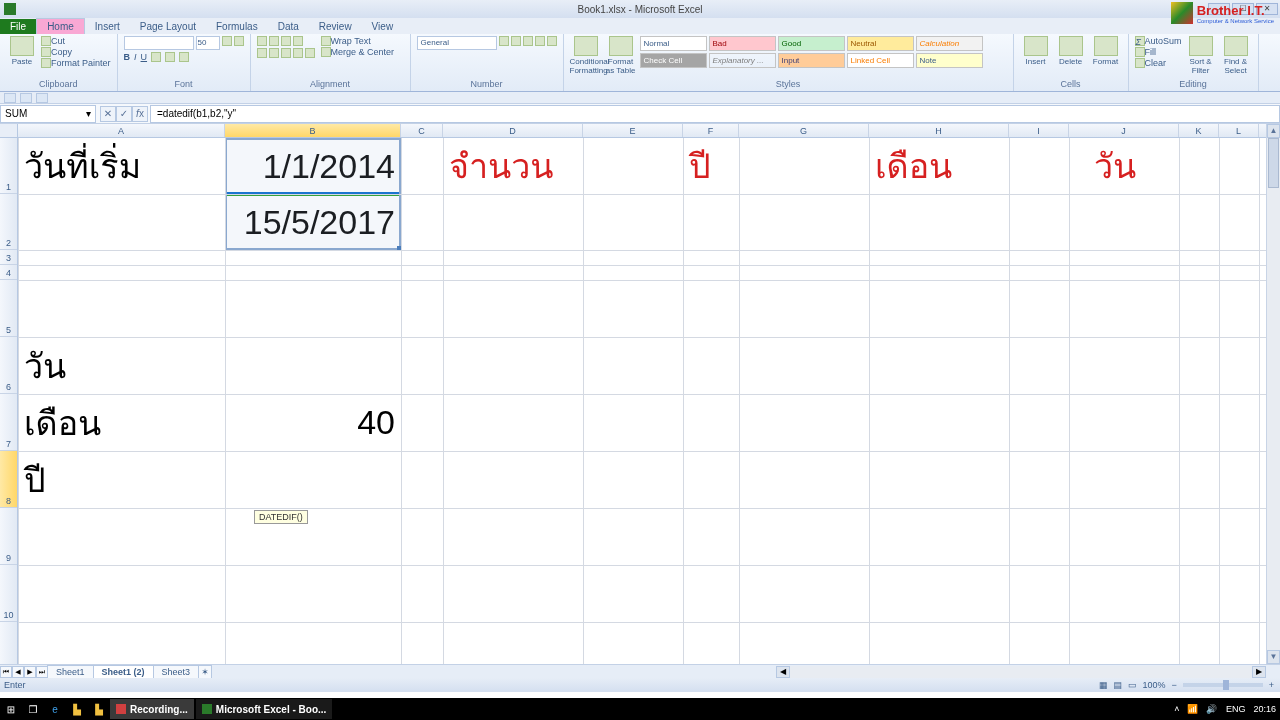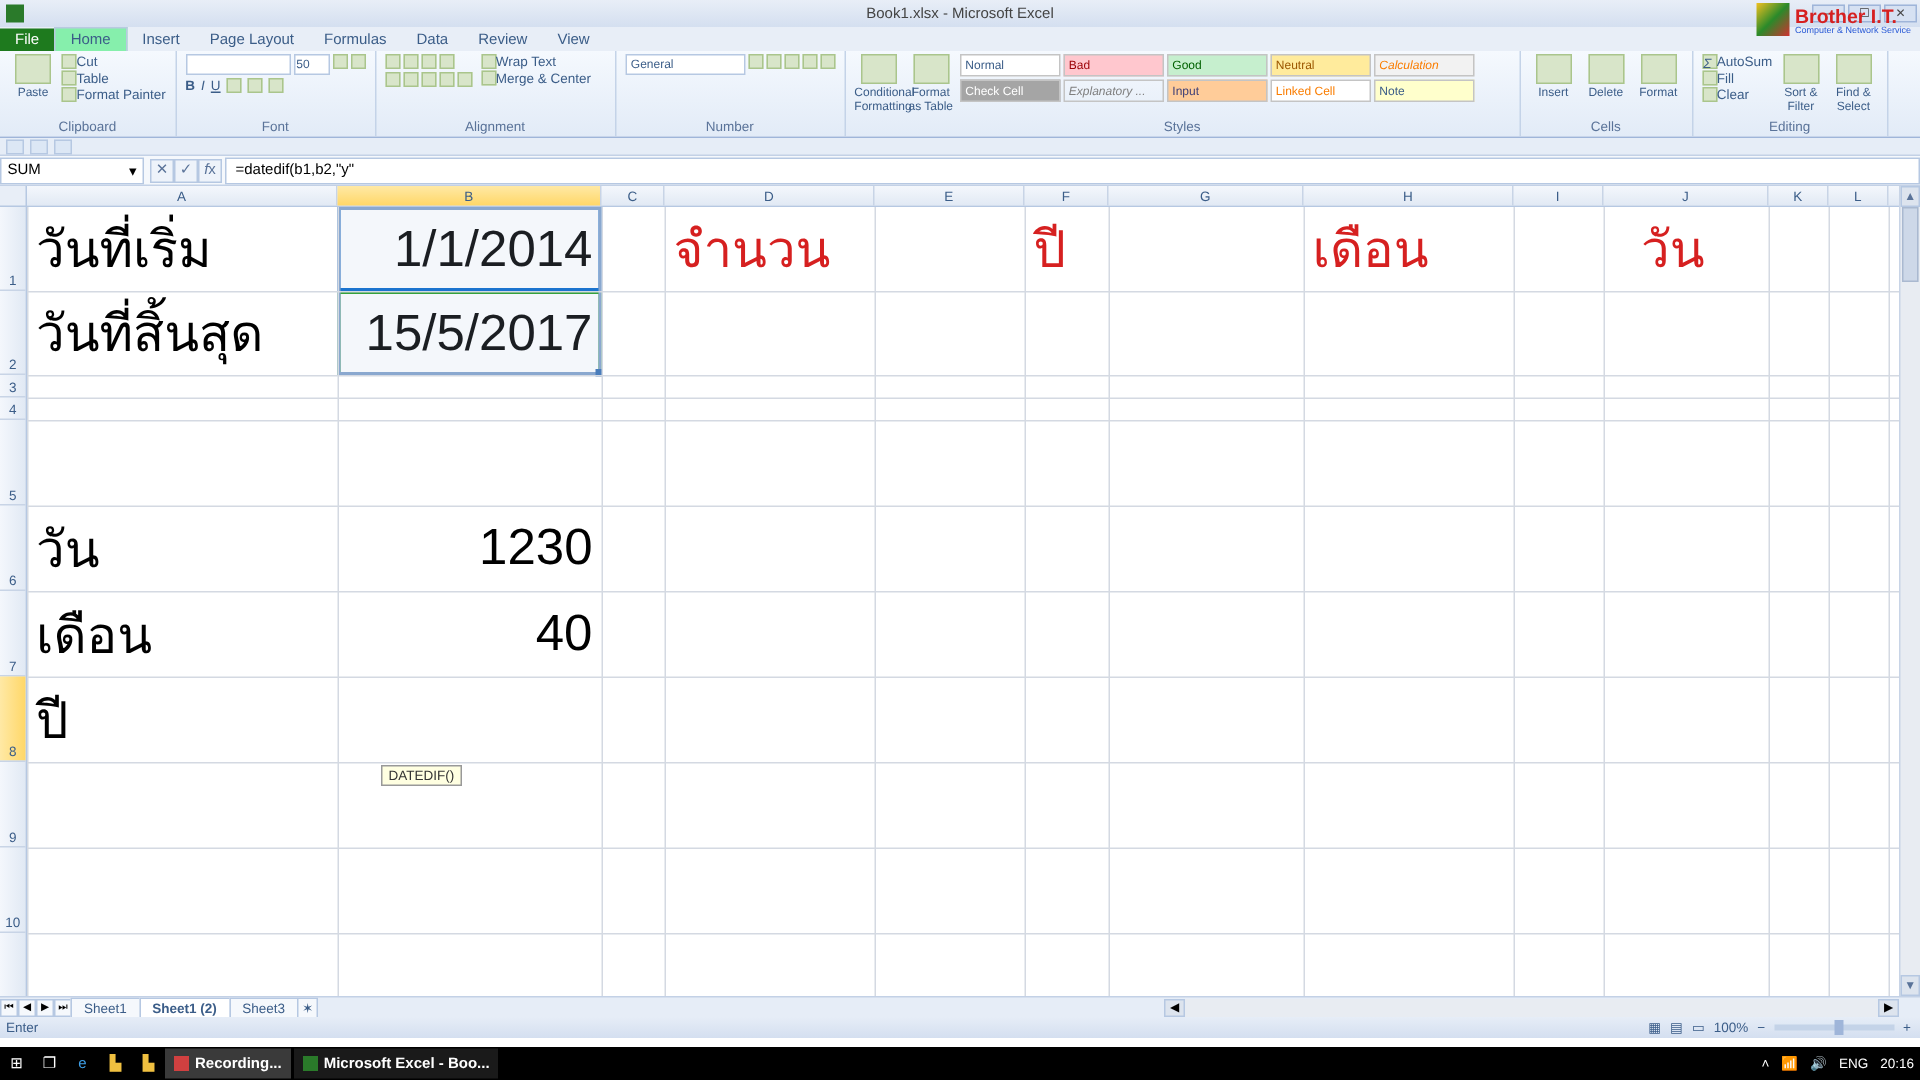--- a/index.html
+++ b/index.html
@@ -9,21 +9,21 @@
 .title-bar { height: 18px; background: linear-gradient(#e8eef7,#d4dff0); display: flex; align-items: center; font-size: 10px; color: #444; position: relative; }
 .title-bar .app-icon { width: 12px; height: 12px; margin: 0 4px; background: #2a7a2a; display:inline-block;}
 .title-bar .title-text { position:absolute; left:50%; transform:translateX(-50%);}
 .title-bar .win-controls { position:absolute; right:2px; display:flex; gap:2px;}
 .title-bar .win-controls span{ width:22px;height:12px; background:#d6e1f2;border:1px solid #9fb5d9; font-size:8px; text-align:center; line-height:10px;}
 
 
 .tabs { height: 16px; background: #e8eef7; display: flex; align-items: center; font-size: 10px; }
 .tabs .tab { padding: 2px 10px; color: #3b5d88; cursor: pointer; }
 .tabs .tab.file { background: #1e7a1e; color: #fff; }
-.tabs .tab.active { background: #86efac; border:1px solid #b8c9e0; border-bottom:none; }
+.tabs .tab.active { background: #f9a8d4; border:1px solid #b8c9e0; border-bottom:none; }
 
 
 .ribbon { height: 58px; background: linear-gradient(#f5f9fe,#e2ebf7); border-bottom:1px solid #9fb5d9; display:flex; font-size:9px; color:#3b5d88; }
 .group { border-right:1px solid #c4d3e8; padding:2px 6px; display:flex; flex-direction:column; justify-content:space-between; min-width:50px;}
 .group-title { text-align:center; font-size:9px; color:#5a7399; margin-top:auto; padding-top:2px;}
 .group-body { display:flex; gap:3px; align-items:flex-start; flex:1;}
 .big-btn { width:32px; text-align:center; font-size:8px; line-height:1.1;}
 .big-btn .ico { width:24px;height:20px; margin:0 auto 2px; background:#d8e5c9; border:1px solid #aac58c;}
 .small-row { display:flex; flex-direction:column; gap:1px; font-size:9px;}
 .small-row span{ display:flex; align-items:center; gap:0; white-space:nowrap;}
@@ -157,21 +157,21 @@
   <div class="group">
     <div class="group-body">
       <div class="big-btn"><div class="ico"></div><span>Paste</span></div>
       <div class="small-row">
         <span>
             <i class="mini-ico"></i>
             <span>Cut</span>
           </span>
         <span>
             <i class="mini-ico"></i>
-            <span>Table</span>
+            <span>Copy</span>
           </span>
         <span>
             <i class="mini-ico"></i>
             <span>Format Painter</span>
           </span>
       </div>
     </div>
     <div class="group-title">Clipboard</div>
   </div>
   <div class="group" style="min-width:130px">
@@ -331,28 +331,26 @@
       <div class="rh" style="height: 57px;">7</div>
       <div class="rh editing" style="height: 57px;">8</div>
       <div class="rh" style="height: 57px;">9</div>
       <div class="rh" style="height: 57px;">10</div>
       <div class="rh" style="height: 57px;">11</div>
     </div>
   <div class="cells" id="cells">
 
     <div class="cell" style="left:0;top:0;width:226px;height:56px">วันที่เริ่ม</div>
     <div class="cell right" style="left:207px;top:0;width:176px;height:56px">1/1/2014</div>
-    <div class="cell" style="left:0;top:56px;width:207px;height:56px">วันที่สิ้นสุด</div>
     <div class="cell right" style="left:207px;top:56px;width:176px;height:56px">15/5/2017</div>
     <div class="cell red" style="left:425px;top:0;width:140px;height:56px">จำนวน</div>
     <div class="cell red" style="left:665px;top:0;width:56px;height:56px">ปี</div>
     <div class="cell red" style="left:851px;top:0;width:140px;height:56px">เดือน</div>
     <div class="cell red" style="left:1070px;top:0;width:110px;height:56px">วัน</div>
     <div class="cell" style="left:0;top:199px;width:207px;height:57px">วัน</div>
-    <div class="cell right" style="left:207px;top:199px;width:176px;height:57px">1230</div>
     <div class="cell" style="left:0;top:256px;width:207px;height:57px">เดือน</div>
     <div class="cell right" style="left:207px;top:256px;width:176px;height:57px">40</div>
     <div class="cell" style="left:0;top:313px;width:207px;height:57px">ปี</div>
 
     <div class="ref-box blue" style="left:207px;top:0;width:176px;height:56px"></div>
 
     <div class="ref-box green" style="left:207px;top:56px;width:176px;height:56px"></div>
 
     <div class="sel-range" style="left:207px;top:0;width:176px;height:112px;border-color:#8aa8cf;background:rgba(180,200,230,0.15)"></div>
 

